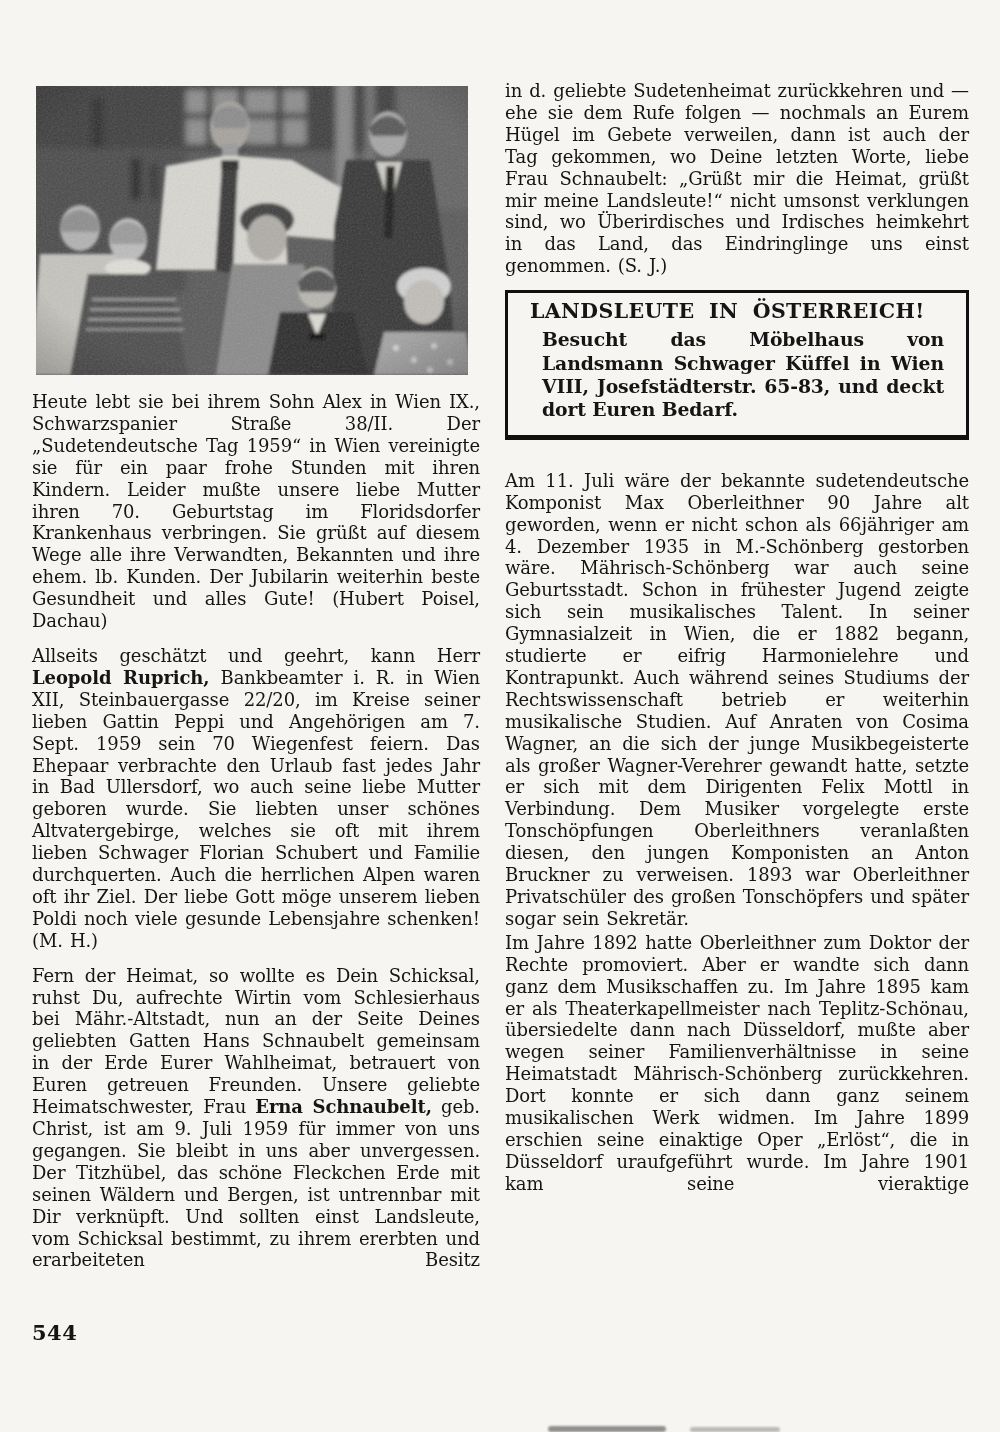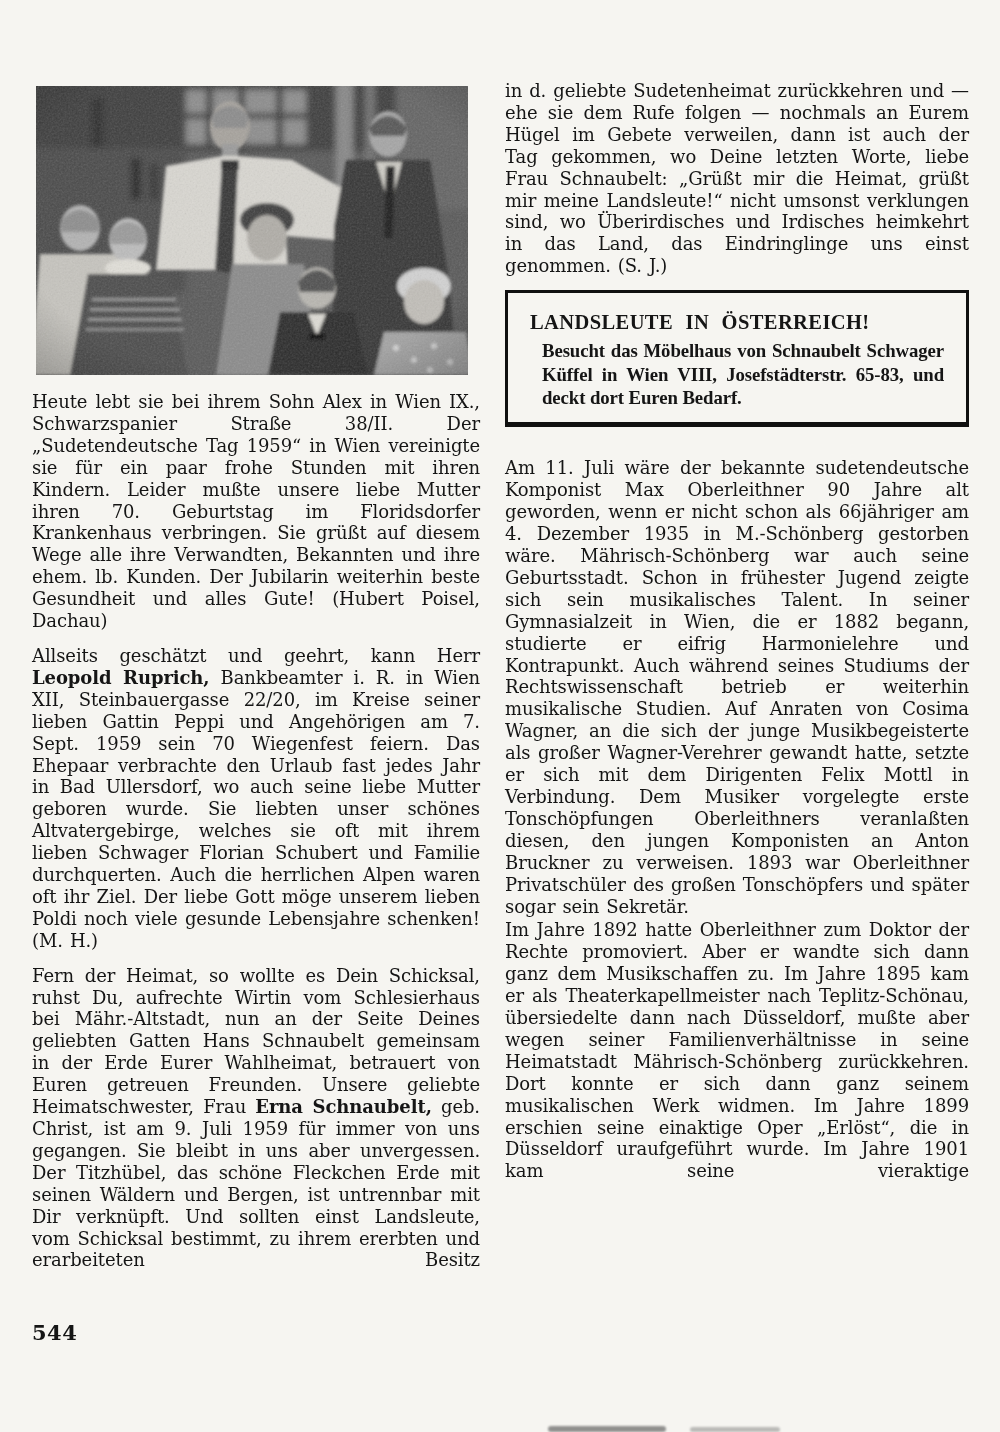--- a/index.html
+++ b/index.html
@@ -21,22 +21,21 @@
     margin:0 0 13px 0;
     font-size:18px;line-height:21.9px;
     letter-spacing:-0.1px;word-spacing:1.4px;
   }
   .para:last-child{margin-bottom:16px}
   .para b{font-weight:bold}
   .continued{text-align-last:justify}
   .ad-box{
     border:3px solid #101010;border-bottom-width:5px;
     margin:6px 0 30px 0;
-    padding:16px 22px 13px 16px;
-    font-family:Liberation Serif, serif;
+    padding:5px 22px 13px 16px;
   }
   .ad-title{
     font-weight:bold;font-size:20.5px;line-height:26px;
     letter-spacing:0.4px;word-spacing:7px;
     margin:0 0 4px 6px;
   }
   .ad-body{
     font-weight:bold;font-size:18.8px;line-height:23.4px;
     margin:0 0 0 18px;text-align:justify;letter-spacing:-0.1px;
   }
@@ -159,21 +158,21 @@
     <p class="para"><span>Heute lebt sie bei ihrem Sohn Alex in Wien IX., Schwarzspanier Straße 38/II. Der „Sudetendeutsche Tag 1959“ in Wien vereinigte sie für ein paar frohe Stunden mit ihren Kindern. Leider mußte unsere liebe Mutter ihren 70. Geburtstag im Floridsdorfer Krankenhaus verbringen. Sie grüßt auf diesem Wege alle ihre Verwandten, Bekannten und ihre ehem. lb. Kunden. Der Jubilarin weiterhin beste Gesundheit und alles Gute! (Hubert Poisel, Dachau)</span></p>
     <p class="para"><span>Allseits geschätzt und geehrt, kann Herr </span><b>Leopold Ruprich,</b><span> Bankbeamter i. R. in Wien XII, Steinbauergasse 22/20, im Kreise seiner lieben Gattin Peppi und Angehörigen am 7. Sept. 1959 sein 70 Wiegenfest feiern. Das Ehepaar verbrachte den Urlaub fast jedes Jahr in Bad Ullersdorf, wo auch seine liebe Mutter geboren wurde. Sie liebten unser schönes Altvatergebirge, welches sie oft mit ihrem lieben Schwager Florian Schubert und Familie durchquerten. Auch die herrlichen Alpen waren oft ihr Ziel. Der liebe Gott möge unserem lieben Poldi noch viele gesunde Lebensjahre schenken! (M. H.)</span></p>
     <p class="para continued"><span>Fern der Heimat, so wollte es Dein Schicksal, ruhst Du, aufrechte Wirtin vom Schlesierhaus bei Mähr.-Altstadt, nun an der Seite Deines geliebten Gatten Hans Schnaubelt gemeinsam in der Erde Eurer Wahlheimat, betrauert von Euren getreuen Freunden. Unsere geliebte Heimatschwester, Frau </span><b>Erna Schnaubelt,</b><span> geb. Christ, ist am 9. Juli 1959 für immer von uns gegangen. Sie bleibt in uns aber unvergessen. Der Titzhübel, das schöne Fleckchen Erde mit seinen Wäldern und Bergen, ist untrennbar mit Dir verknüpft. Und sollten einst Landsleute, vom Schicksal bestimmt, zu ihrem ererbten und erarbeiteten Besitz</span></p>
   </section>
 
   <section class="col col-right">
     <p class="para"><span>in d. geliebte Sudetenheimat zurückkehren und — ehe sie dem Rufe folgen — nochmals an Eurem Hügel im Gebete verweilen, dann ist auch der Tag gekommen, wo Deine letzten Worte, liebe Frau Schnaubelt: „Grüßt mir die Heimat, grüßt mir meine Landsleute!“ nicht umsonst verklungen sind, wo Überirdisches und Irdisches heimkehrt in das Land, das Eindringlinge uns einst genommen. (S. J.)</span></p>
 
     <aside class="ad-box">
       <div class="ad-title">LANDSLEUTE IN ÖSTERREICH!</div>
-      <p class="ad-body"><span>Besucht das Möbelhaus von Schnaubelt </span><b>Schwager Küffel</b><span> in Wien VIII, Josefstädterstr. 65-83, und deckt dort Euren Bedarf.</span></p>
+      <p class="ad-body"><span>Besucht das Möbelhaus von Landsmann </span><b>Schwager Küffel</b><span> in Wien VIII, Josefstädterstr. 65-83, und deckt dort Euren Bedarf.</span></p>
     </aside>
 
 
     <p class="para tight"><span>Am 11. Juli wäre der bekannte sudetendeutsche Komponist Max Oberleithner 90 Jahre alt geworden, wenn er nicht schon als 66jähriger am 4. Dezember 1935 in M.-Schönberg gestorben wäre. Mährisch-Schönberg war auch seine Geburtsstadt. Schon in frühester Jugend zeigte sich sein musikalisches Talent. In seiner Gymnasialzeit in Wien, die er 1882 begann, studierte er eifrig Harmonielehre und Kontrapunkt. Auch während seines Studiums der Rechtswissenschaft betrieb er weiterhin musikalische Studien. Auf Anraten von Cosima Wagner, an die sich der junge Musikbegeisterte als großer Wagner-Verehrer gewandt hatte, setzte er sich mit dem Dirigenten Felix Mottl in Verbindung. Dem Musiker vorgelegte erste Tonschöpfungen Oberleithners veranlaßten diesen, den jungen Komponisten an Anton Bruckner zu verweisen. 1893 war Oberleithner Privatschüler des großen Tonschöpfers und später sogar sein Sekretär.</span></p>
     <p class="para continued"><span>Im Jahre 1892 hatte Oberleithner zum Doktor der Rechte promoviert. Aber er wandte sich dann ganz dem Musikschaffen zu. Im Jahre 1895 kam er als Theaterkapellmeister nach Teplitz-Schönau, übersiedelte dann nach Düsseldorf, mußte aber wegen seiner Familienverhältnisse in seine Heimatstadt Mährisch-Schönberg zurückkehren. Dort konnte er sich dann ganz seinem musikalischen Werk widmen. Im Jahre 1899 erschien seine einaktige Oper „Erlöst“, die in Düsseldorf uraufgeführt wurde. Im Jahre 1901 kam seine vieraktige</span></p>
   </section>
 
   <div class="page-number">544</div>
 
   <div class="edge-smudge smudge-1"></div>

